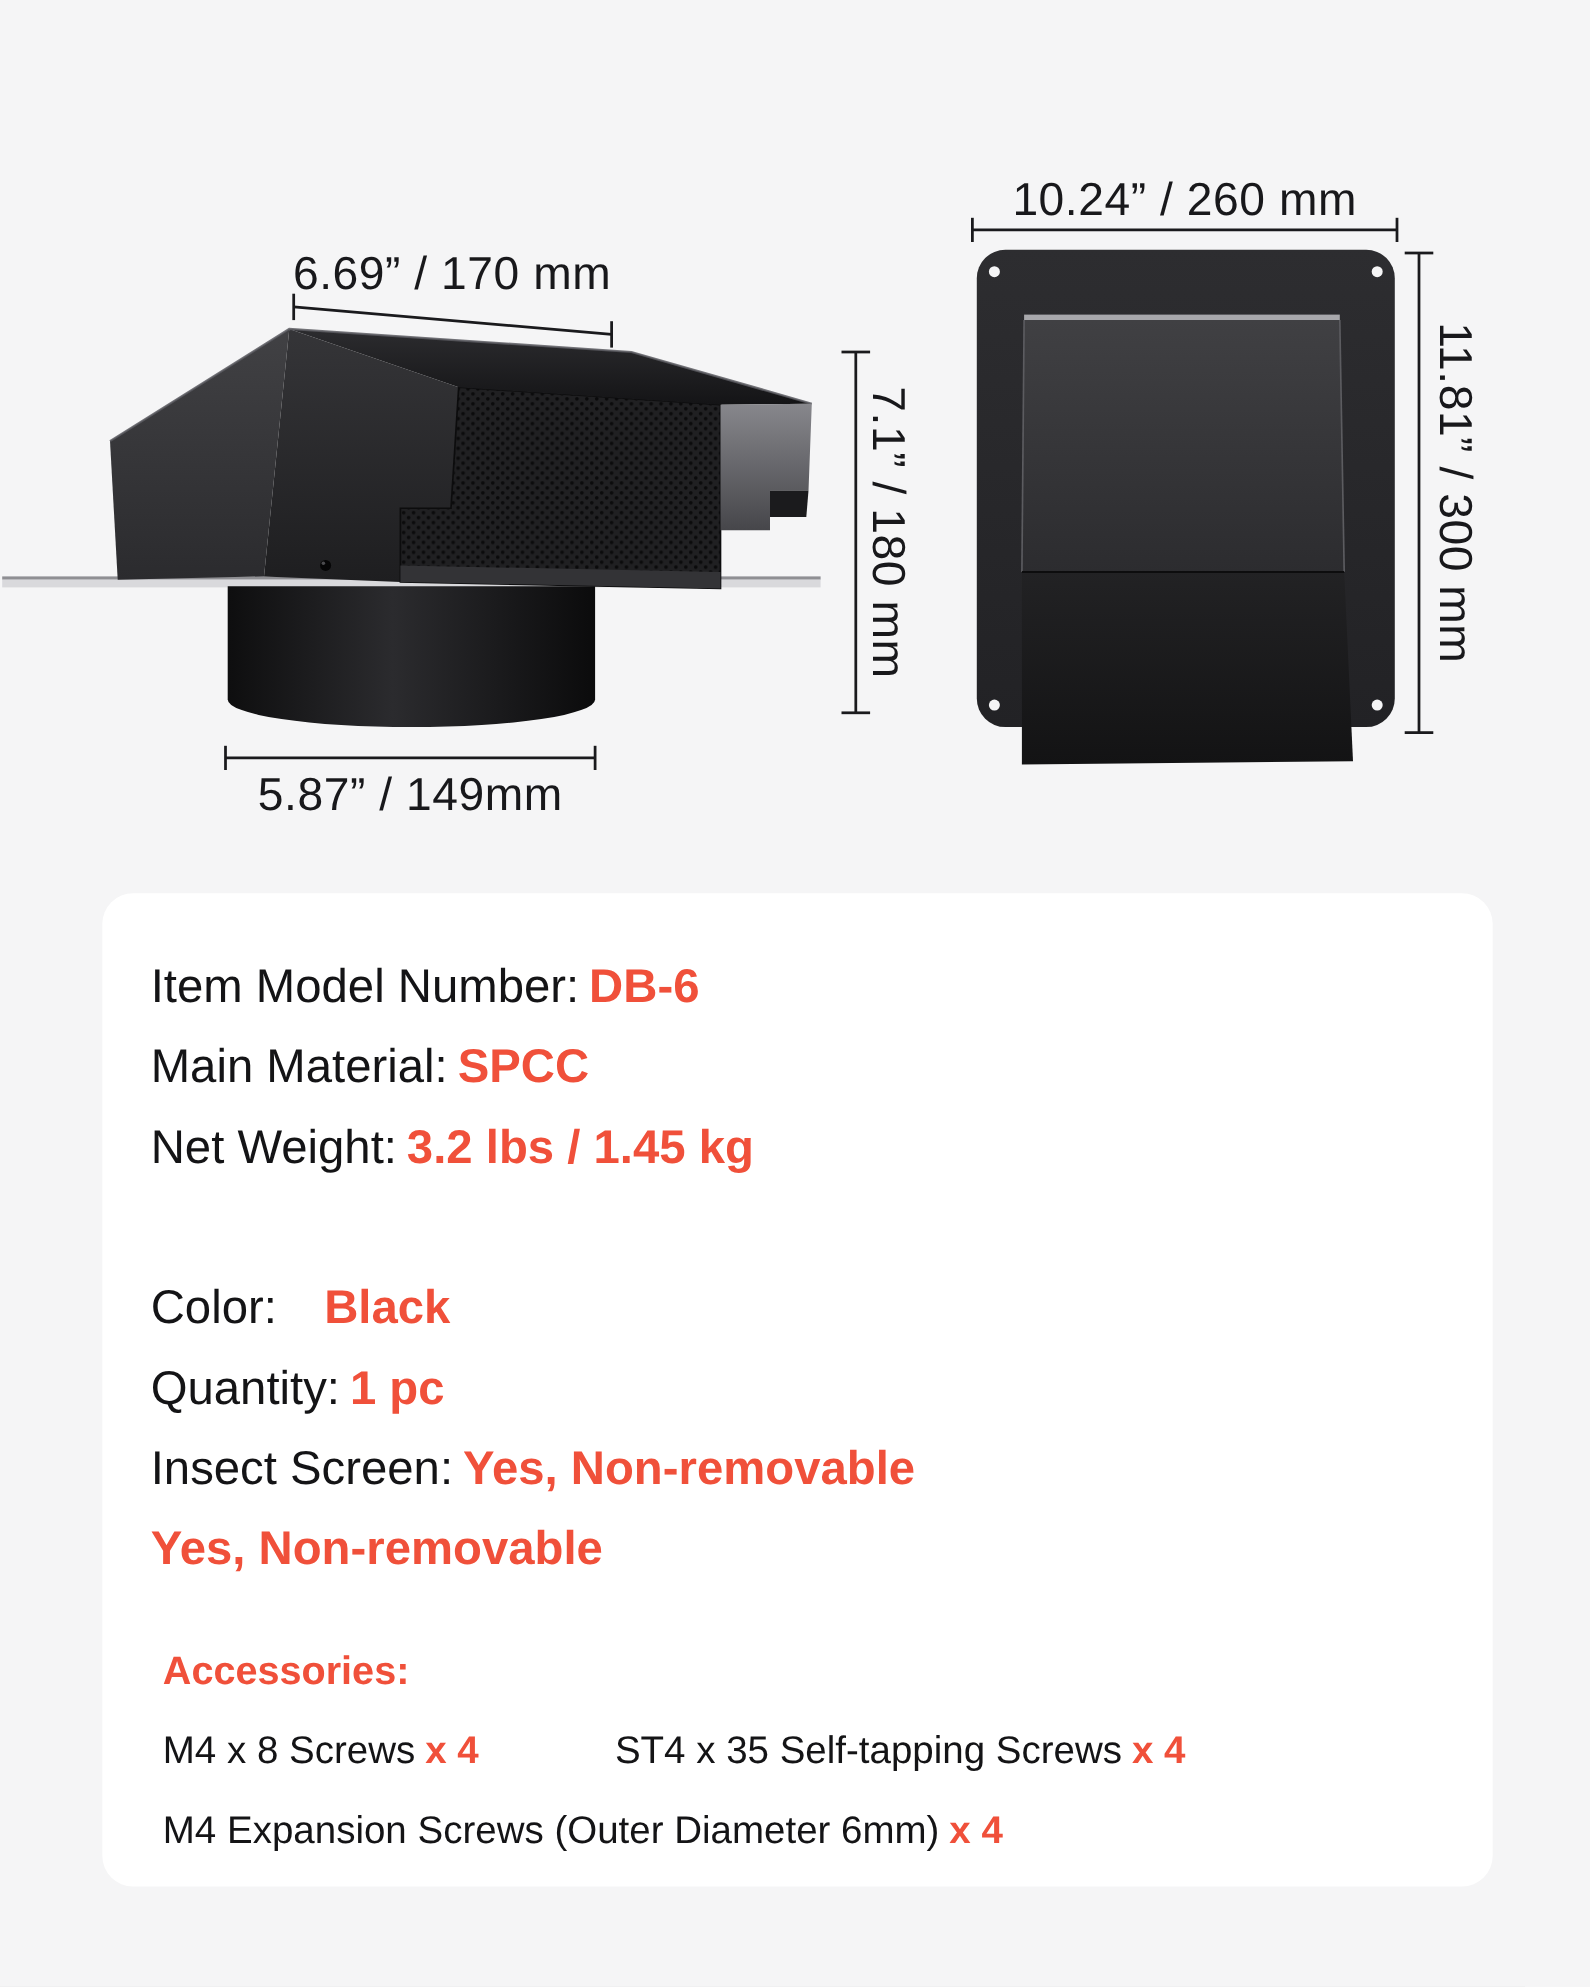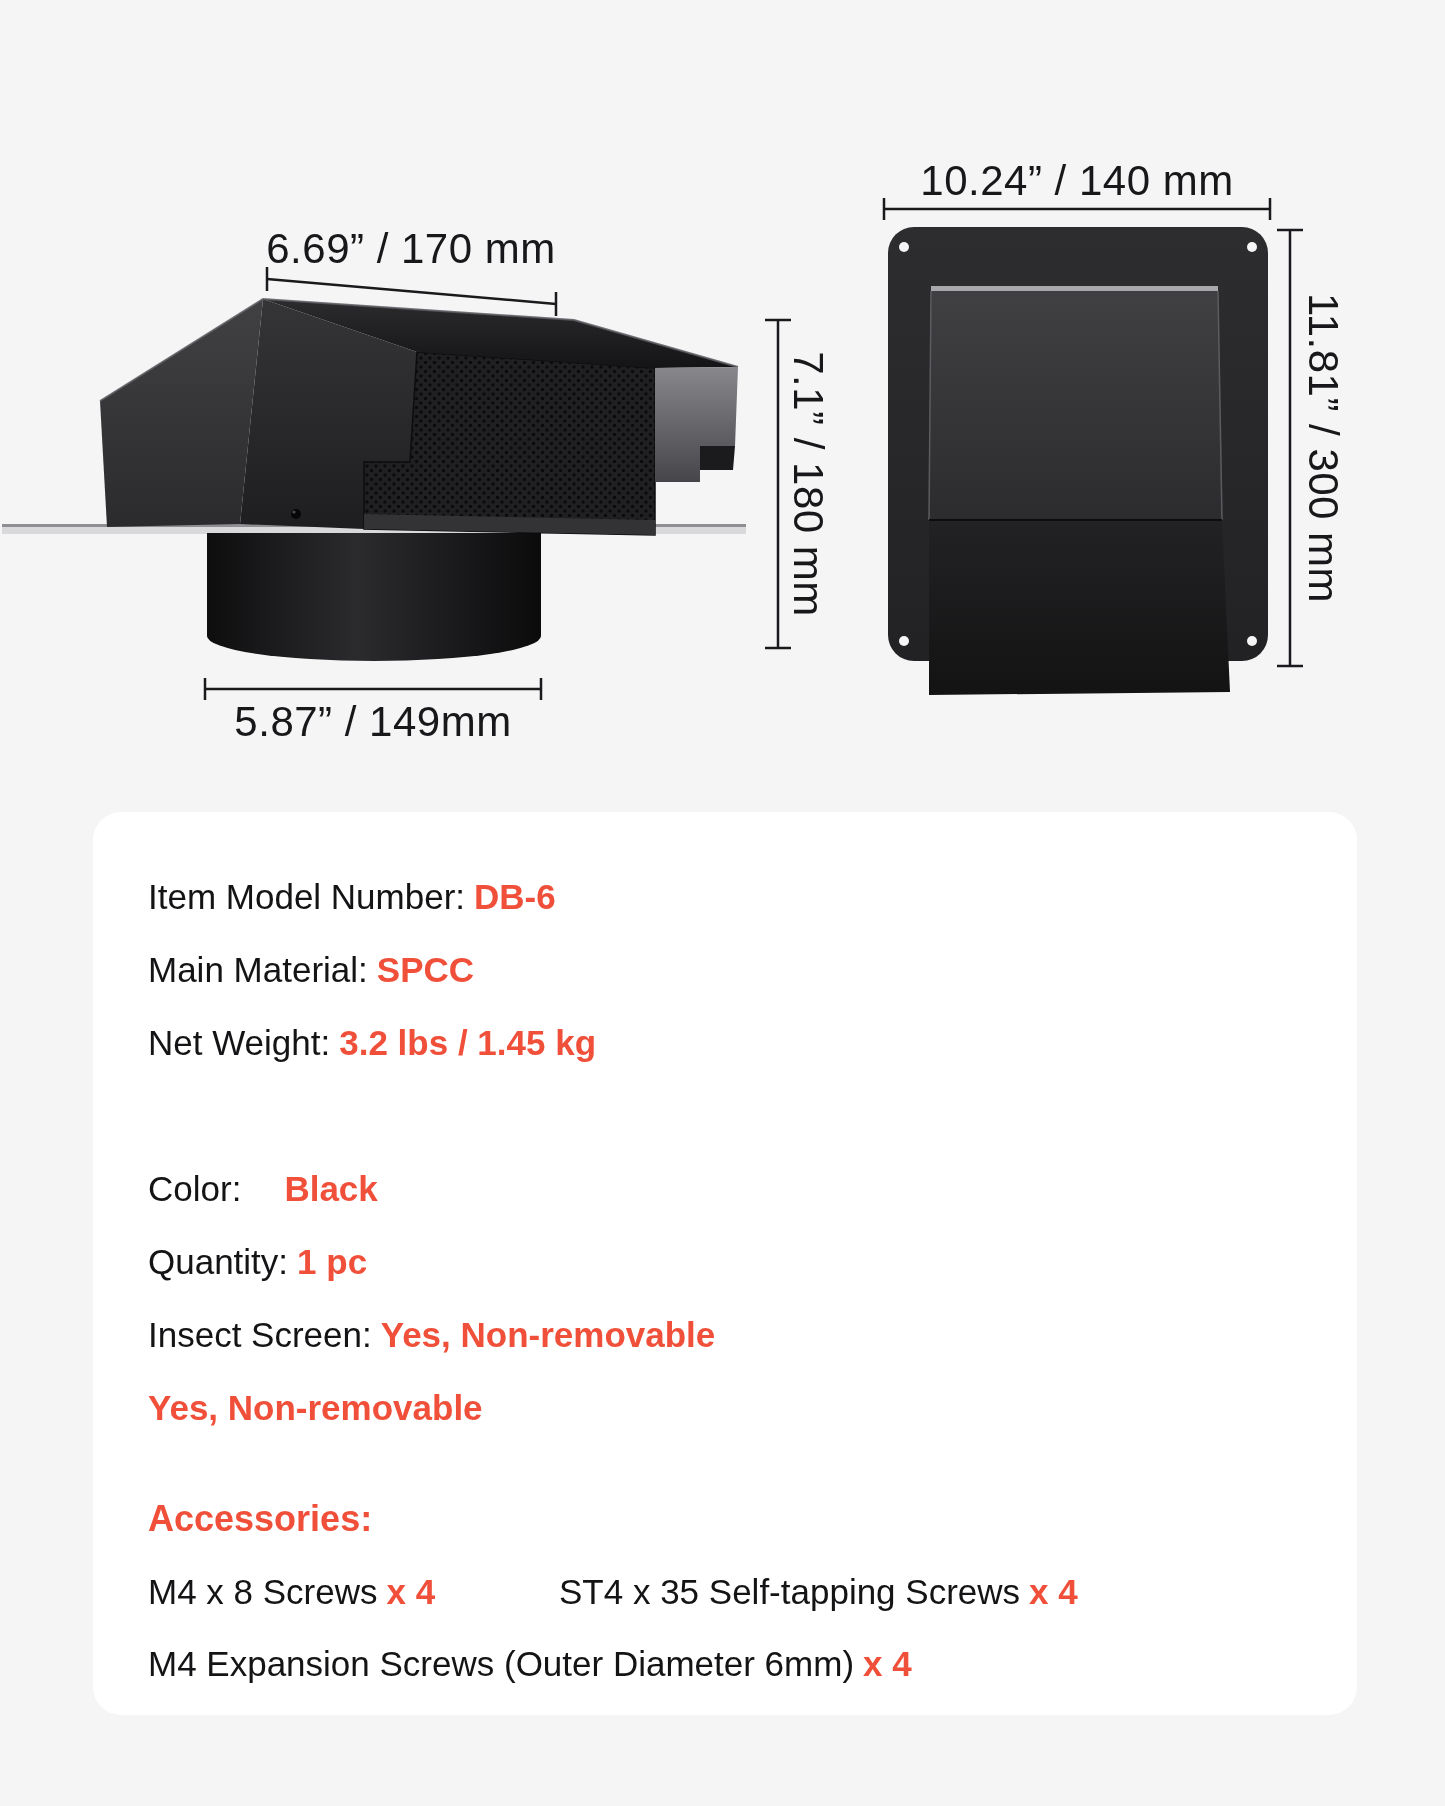--- a/index.html
+++ b/index.html
@@ -23,24 +23,24 @@
   .dim-label.vertical{transform:translate(-50%,-50%) rotate(90deg);}
   .spec-card{
     position:absolute;
     left:93px;top:812px;
     width:1264px;height:903px;
     background:#ffffff;
     border-radius:28px;
   }
   .spec-row{
     position:absolute;
-    left:55px;
+    left:44px;
     display:flex;
     gap:9px;
-    font-size:35px;
+    font-size:43px;
     line-height:42px;
     color:#141416;
     white-space:nowrap;
   }
   .spec-row .val{color:var(--accent);font-weight:700;}
   .acc-heading{
     position:absolute;
     left:55px;
     font-size:36px;
     line-height:44px;
@@ -172,21 +172,21 @@
       <line x1="1277" y1="666" x2="1303" y2="666"></line>
     </g>
   </svg>
 
   <div class="dim-label" style="left:411px;top:249px;">6.69” / 170 mm</div>
 
   <div class="dim-label" style="left:373px;top:722px;">5.87” / 149mm</div>
 
   <div class="dim-label vertical" style="left:808px;top:484px;">7.1” / 180 mm</div>
 
-  <div class="dim-label" style="left:1077px;top:181px;">10.24” / 140 mm</div>
+  <div class="dim-label" style="left:1077px;top:181px;">10.24” / 260 mm</div>
 
   <div class="dim-label vertical" style="left:1323px;top:448px;">11.81” / 300 mm</div>
 
   <div class="spec-card">
 
     <div class="spec-row" style="top:64px;">
       <span class="lbl">Item Model Number:</span>
       <span class="val">DB-6</span>
     </div>
     <div class="spec-row" style="top:137px;">

